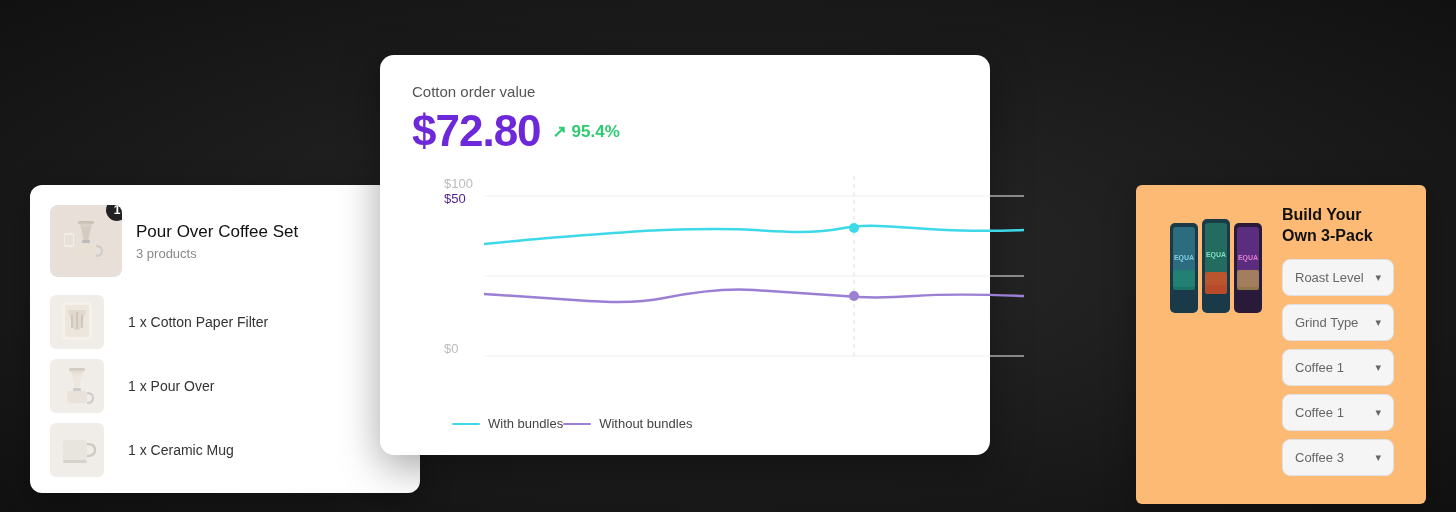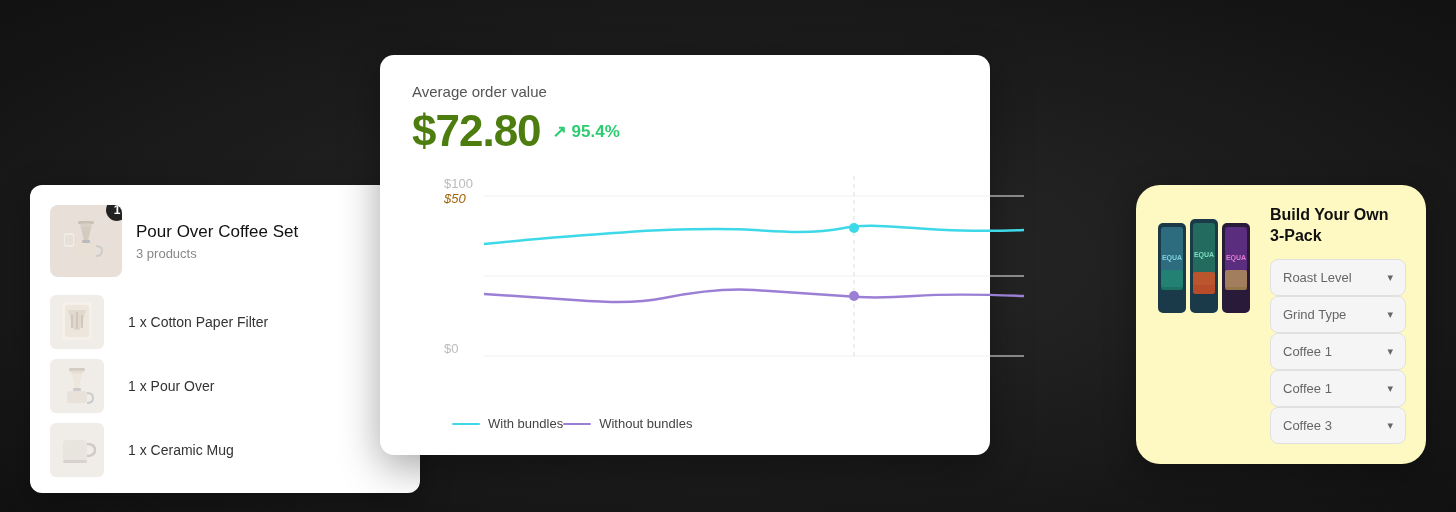--- a/index.html
+++ b/index.html
@@ -142,21 +142,21 @@
     .chart-value-row {
       display: flex;
       align-items: center;
       gap: 12px;
       margin-bottom: 20px;
     }
 
     .chart-value {
       font-size: 44px;
       font-weight: 700;
-      color: #4d7c0f;
+      color: #6d28d9;
       letter-spacing: -1px;
     }
 
     .chart-change {
       font-size: 17px;
       font-weight: 600;
       color: #2ecc71;
     }
 
     .chart-area {
@@ -186,23 +186,23 @@
       height: 2px;
       border-radius: 2px;
     }
 
     
     .card-right {
       position: absolute;
       right: 30px;
       top: 185px;
       width: 290px;
-      background: #fef9c3;
-      border-radius: 24px;
-      padding: 20px 20px;
+      background: #fdba74;
+      border-radius: 6px;
+      padding: 20px 32px;
       box-shadow: 0 8px 32px rgba(0,0,0,0.3);
       z-index: 3;
     }
 
     .right-content {
       display: flex;
       gap: 14px;
     }
 
     .product-imgs {
@@ -233,21 +233,21 @@
 
     .dropdown {
       width: 100%;
       background: #f5f5f5;
       border: 1px solid #e0e0e0;
       border-radius: 8px;
       padding: 10px 12px;
       display: flex;
       align-items: center;
       justify-content: space-between;
-      margin-bottom: 0;
+      margin-bottom: 8px;
       cursor: pointer;
     }
 
     .dropdown-label {
       font-size: 13px;
       color: #666;
     }
 
     .chevron {
       font-size: 11px;
@@ -344,31 +344,31 @@
           </svg>
         </div>
         <div class="item-label">
           1 x <span>Ceramic Mug</span>
         </div>
       </div>
     </div>
   </div>
 
   <div class="card-center">
-    <div class="chart-label">Average order value</div>
+    <div class="chart-label">Cotton order value</div>
     <div class="chart-value-row">
       <span class="chart-value">$72.80</span>
       <span class="chart-change">↗ 95.4%</span>
     </div>
 
     <div class="chart-area">
 
       <div style="position:absolute; left:0; top:0; height:180px; display:flex; flex-direction:column; justify-content:space-between; width:36px;">
         <span style="font-size:13px;color:#bbb;">$100</span>
-        <span style="font-size:13px;color:#a16207;font-style:italic;">$50</span>
+        <span style="font-size:13px;color:#4c1d95;">$50</span>
         <span style="font-size:13px;color:#bbb; margin-top:auto;">$0</span>
       </div>
 
       <svg width="540" height="200" viewBox="0 0 540 200" style="position:absolute;left:40px;top:0;">
 
         <line x1="0" y1="20" x2="540" y2="20" class="grid-line"></line>
         <line x1="0" y1="100" x2="540" y2="100" class="grid-line"></line>
         <line x1="0" y1="180" x2="540" y2="180" class="grid-line"></line>
 
         <line x1="370" y1="0" x2="370" y2="180" class="crosshair"></line>

